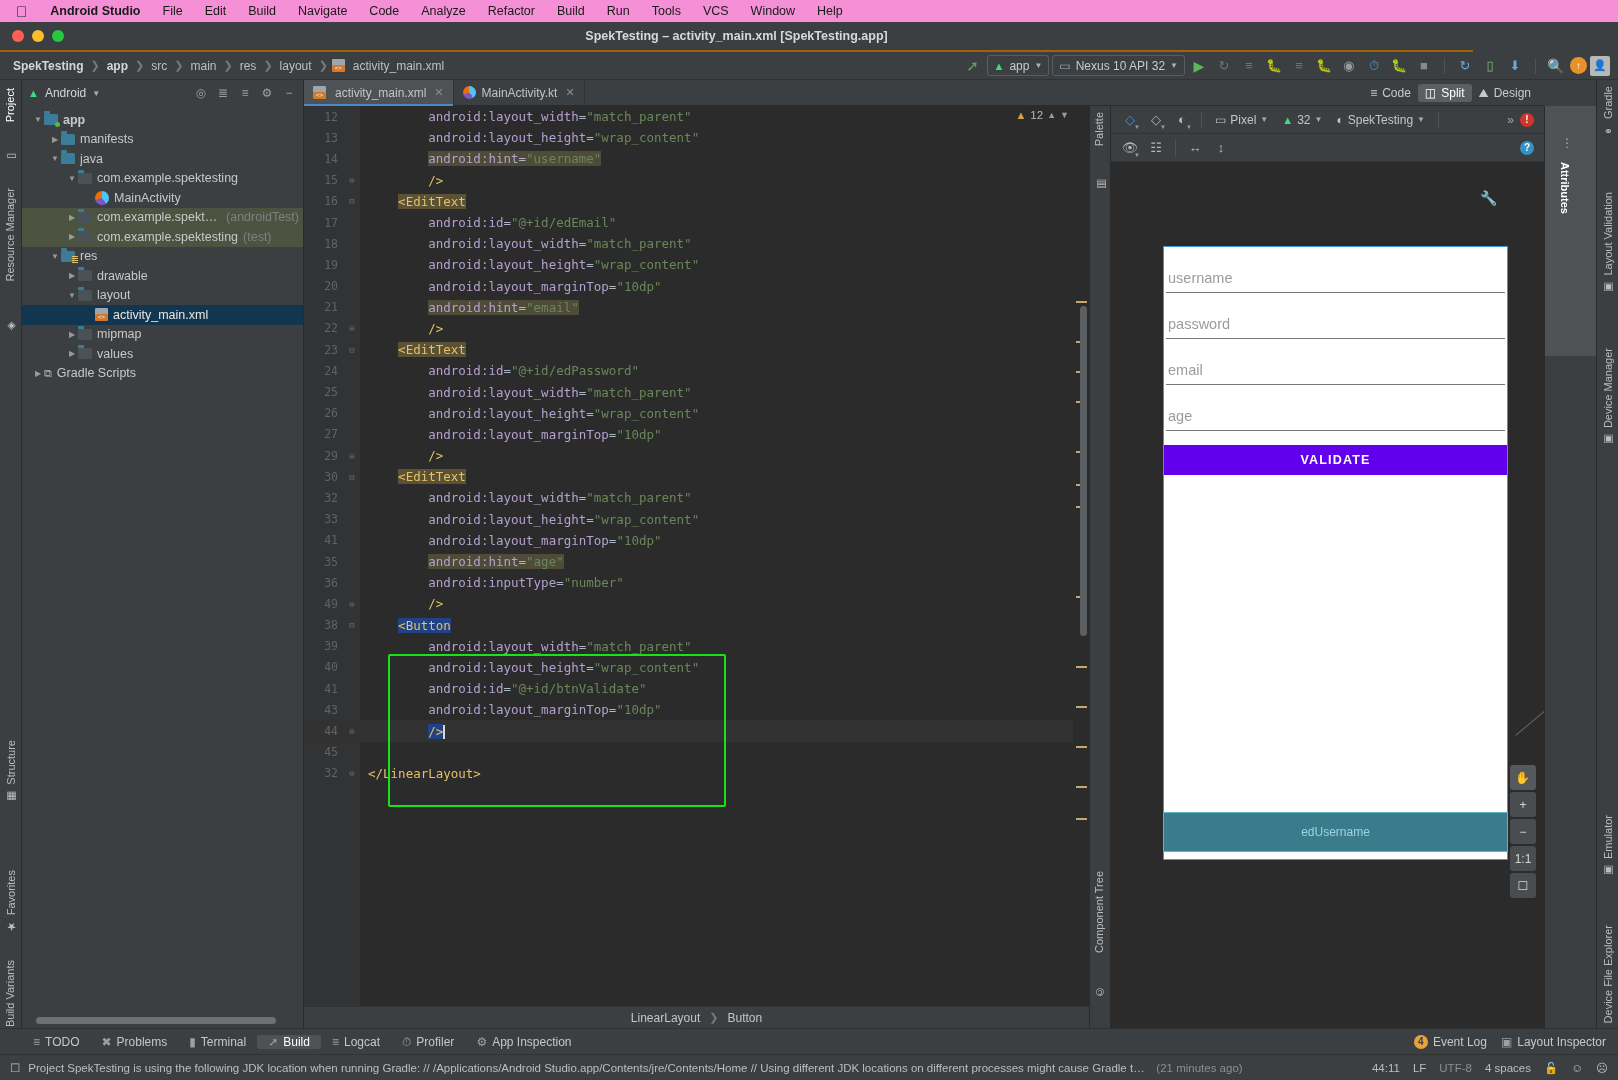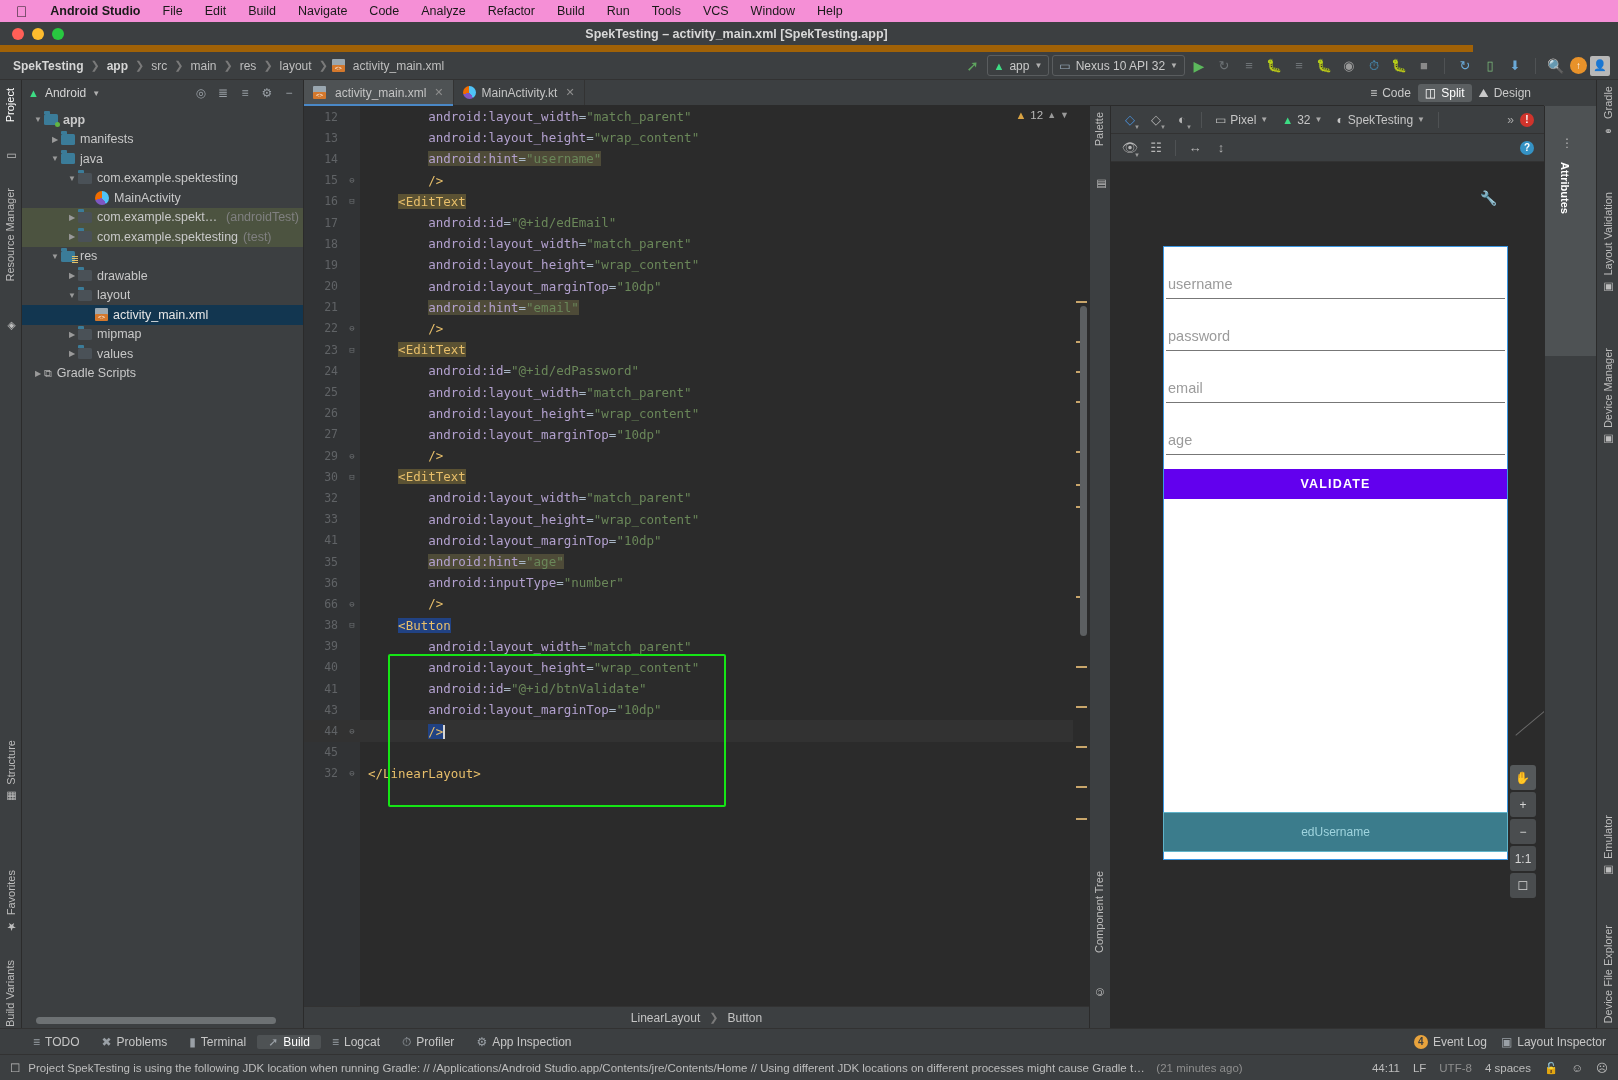--- a/index.html
+++ b/index.html
@@ -17,21 +17,21 @@
     background:#f58fd6; display:flex; align-items:center; gap:0;
     padding-left:8px; color:#1a1a1a; font-size:12.5px;
   }
   .macbar .apple { font-size:15px; padding:0 12px 0 8px; line-height:1; }
   .macbar .mi { padding:0 11px; white-space:nowrap; }
   .macbar .mi.bold { font-weight:bold; }
 
   
   .titlebar {
     position:absolute; top:22px; left:0; width:1473px; height:30px;
-    background:#3c3f41; border-bottom:7px solid #a16207;
+    background:#3c3f41; border-bottom:2px solid #a16207;
     display:flex; align-items:center;
   }
   .traffic { display:flex; gap:8px; padding-left:12px; }
   .dot { width:12px; height:12px; border-radius:50%; }
   .dot.r{background:#ff5f57;} .dot.y{background:#febc2e;} .dot.g{background:#28c840;}
   .wtitle {
     position:absolute; left:0; right:0; text-align:center;
     font-size:12.5px; font-weight:bold; color:#d8d8d8;
   }
 
@@ -181,21 +181,21 @@
   .help-circ{width:14px;height:14px;border-radius:50%;background:#3592c4;color:#fff;
     font-size:10px;display:flex;align-items:center;justify-content:center;font-weight:bold;}
 
   .canvas { position:absolute; top:56px; left:0; right:0; bottom:0; background:#2b2b2b; overflow:hidden;}
   .wrench{ position:absolute; right:46px; top:28px; color:#9d9d9d; font-size:14px;}
   .device {
     position:absolute; left:52px; top:84px; width:345px; height:614px;
     background:#ffffff; border:1px solid #3b97e3;
   }
   .dev-field {
-    height:52px; border-bottom:1px solid #777; margin:0 2px;
+    height:46px; border-bottom:1px solid #777; margin:0 2px;
     display:flex; align-items:flex-end; padding:16px 2px 6px 2px;
   }
   .dev-field span{ color:#9b9b9b; font-size:14.5px; }
   .dev-btn {
     margin:14px 0 0 0; height:30px; background:#6200ee; color:#fff;
     display:flex; align-items:center; justify-content:center;
     font-size:12.5px; font-weight:bold; letter-spacing:1.2px;
   }
   .zoomctl{ position:absolute; right:8px; bottom:130px; width:26px;
     display:flex; flex-direction:column; gap:2px;}
@@ -496,21 +496,21 @@
         <div class="cline"><span class="lnum">25</span><span class="fold"></span><span class="ctext">        <span><span class="t-attr">android:layout_width</span><span class="t-eq">=</span><span class="t-val">"match_parent"</span></span></span></div>
         <div class="cline"><span class="lnum">26</span><span class="fold"></span><span class="ctext">        <span><span class="t-attr">android:layout_height</span><span class="t-eq">=</span><span class="t-val">"wrap_content"</span></span></span></div>
         <div class="cline"><span class="lnum">27</span><span class="fold"></span><span class="ctext">        <span><span class="t-attr">android:layout_marginTop</span><span class="t-eq">=</span><span class="t-val">"10dp"</span></span></span></div>
         <div class="cline"><span class="lnum">29</span><span class="fold">⊖</span><span class="ctext">        <span><span class="t-brk">/&gt;</span></span></span></div>
         <div class="cline"><span class="lnum">30</span><span class="fold">⊟</span><span class="ctext">    <span class="hl-tag"><span class="t-tag">&lt;EditText</span></span></span></div>
         <div class="cline"><span class="lnum">32</span><span class="fold"></span><span class="ctext">        <span><span class="t-attr">android:layout_width</span><span class="t-eq">=</span><span class="t-val">"match_parent"</span></span></span></div>
         <div class="cline"><span class="lnum">33</span><span class="fold"></span><span class="ctext">        <span><span class="t-attr">android:layout_height</span><span class="t-eq">=</span><span class="t-val">"wrap_content"</span></span></span></div>
         <div class="cline"><span class="lnum">41</span><span class="fold"></span><span class="ctext">        <span><span class="t-attr">android:layout_marginTop</span><span class="t-eq">=</span><span class="t-val">"10dp"</span></span></span></div>
         <div class="cline"><span class="lnum">35</span><span class="fold"></span><span class="ctext">        <span class="hl-attr"><span class="t-attr">android:hint</span><span class="t-eq">=</span><span class="t-val">"age"</span></span></span></div>
         <div class="cline"><span class="lnum">36</span><span class="fold"></span><span class="ctext">        <span><span class="t-attr">android:inputType</span><span class="t-eq">=</span><span class="t-val">"number"</span></span></span></div>
-        <div class="cline"><span class="lnum">66</span><span class="fold">⊖</span><span class="ctext">        <span><span class="t-brk">/&gt;</span></span></span></div>
+        <div class="cline"><span class="lnum">49</span><span class="fold">⊖</span><span class="ctext">        <span><span class="t-brk">/&gt;</span></span></span></div>
         <div class="cline"><span class="lnum">38</span><span class="fold">⊟</span><span class="ctext">    <span class="sel-tag"><span class="t-tag">&lt;Button</span></span></span></div>
         <div class="cline"><span class="lnum">39</span><span class="fold"></span><span class="ctext">        <span><span class="t-attr">android:layout_width</span><span class="t-eq">=</span><span class="t-val">"match_parent"</span></span></span></div>
         <div class="cline"><span class="lnum">40</span><span class="fold"></span><span class="ctext">        <span><span class="t-attr">android:layout_height</span><span class="t-eq">=</span><span class="t-val">"wrap_content"</span></span></span></div>
         <div class="cline"><span class="lnum">41</span><span class="fold"></span><span class="ctext">        <span><span class="t-attr">android:id</span><span class="t-eq">=</span><span class="t-val">"@+id/btnValidate"</span></span></span></div>
         <div class="cline"><span class="lnum">43</span><span class="fold"></span><span class="ctext">        <span><span class="t-attr">android:layout_marginTop</span><span class="t-eq">=</span><span class="t-val">"10dp"</span></span></span></div>
         <div class="cline cur"><span class="lnum">44</span><span class="fold">⊖</span><span class="ctext">        <span class="sel-tag"><span class="t-brk">/&gt;</span></span><span class="caret-bar"></span></span></div>
         <div class="cline"><span class="lnum">45</span><span class="fold"></span><span class="ctext"><span></span></span></div>
         <div class="cline"><span class="lnum">32</span><span class="fold">⊖</span><span class="ctext"><span><span class="t-tag">&lt;/LinearLayout&gt;</span></span></span></div>
       </div>
     <div class="inspect-badge">

